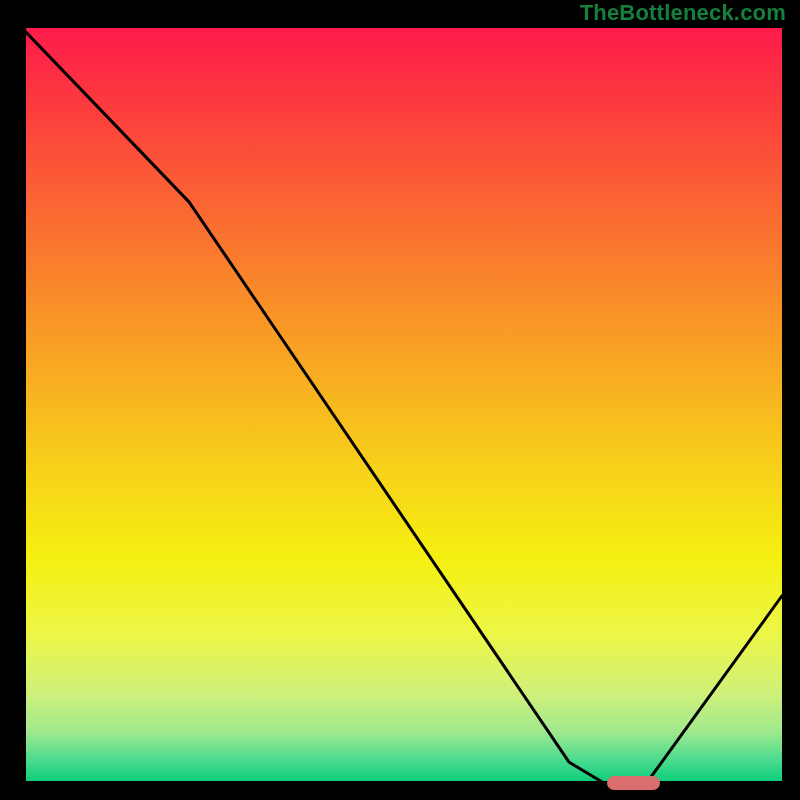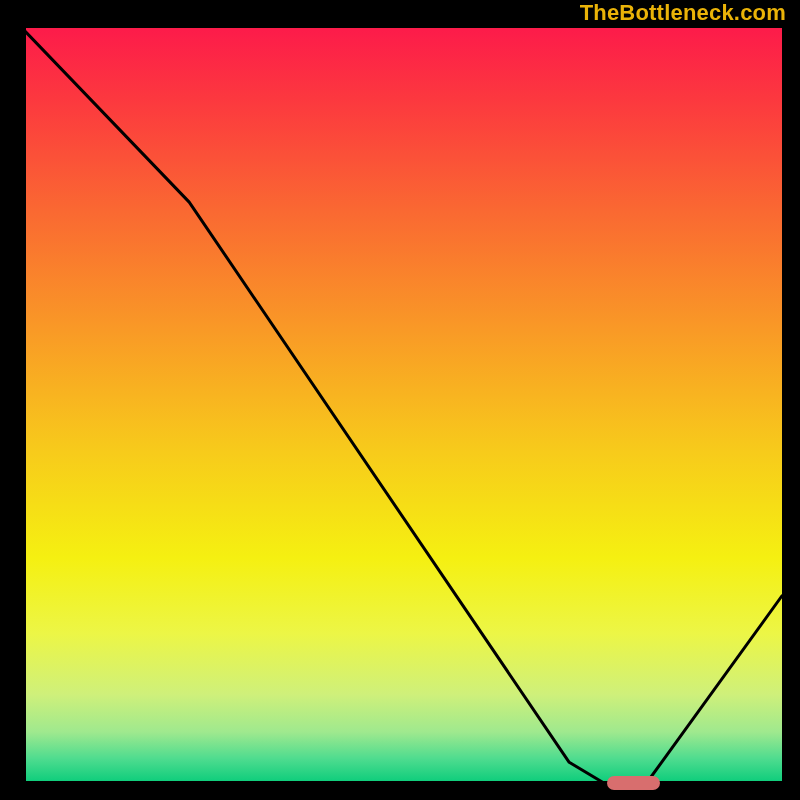--- a/index.html
+++ b/index.html
@@ -7,21 +7,21 @@
     padding: 0;
     width: 800px;
     height: 800px;
     background: #000;
     font-family: Arial, Helvetica, sans-serif;
   }
   .attribution {
     position: absolute;
     top: 0;
     right: 14px;
-    color: #eab308;
+    color: #15803d;
     font-size: 22px;
     font-weight: 600;
     letter-spacing: 0.2px;
   }
   .plot-outer {
     position: absolute;
     left: 22px;
     top: 28px;
     width: 760px;
     height: 757px;

